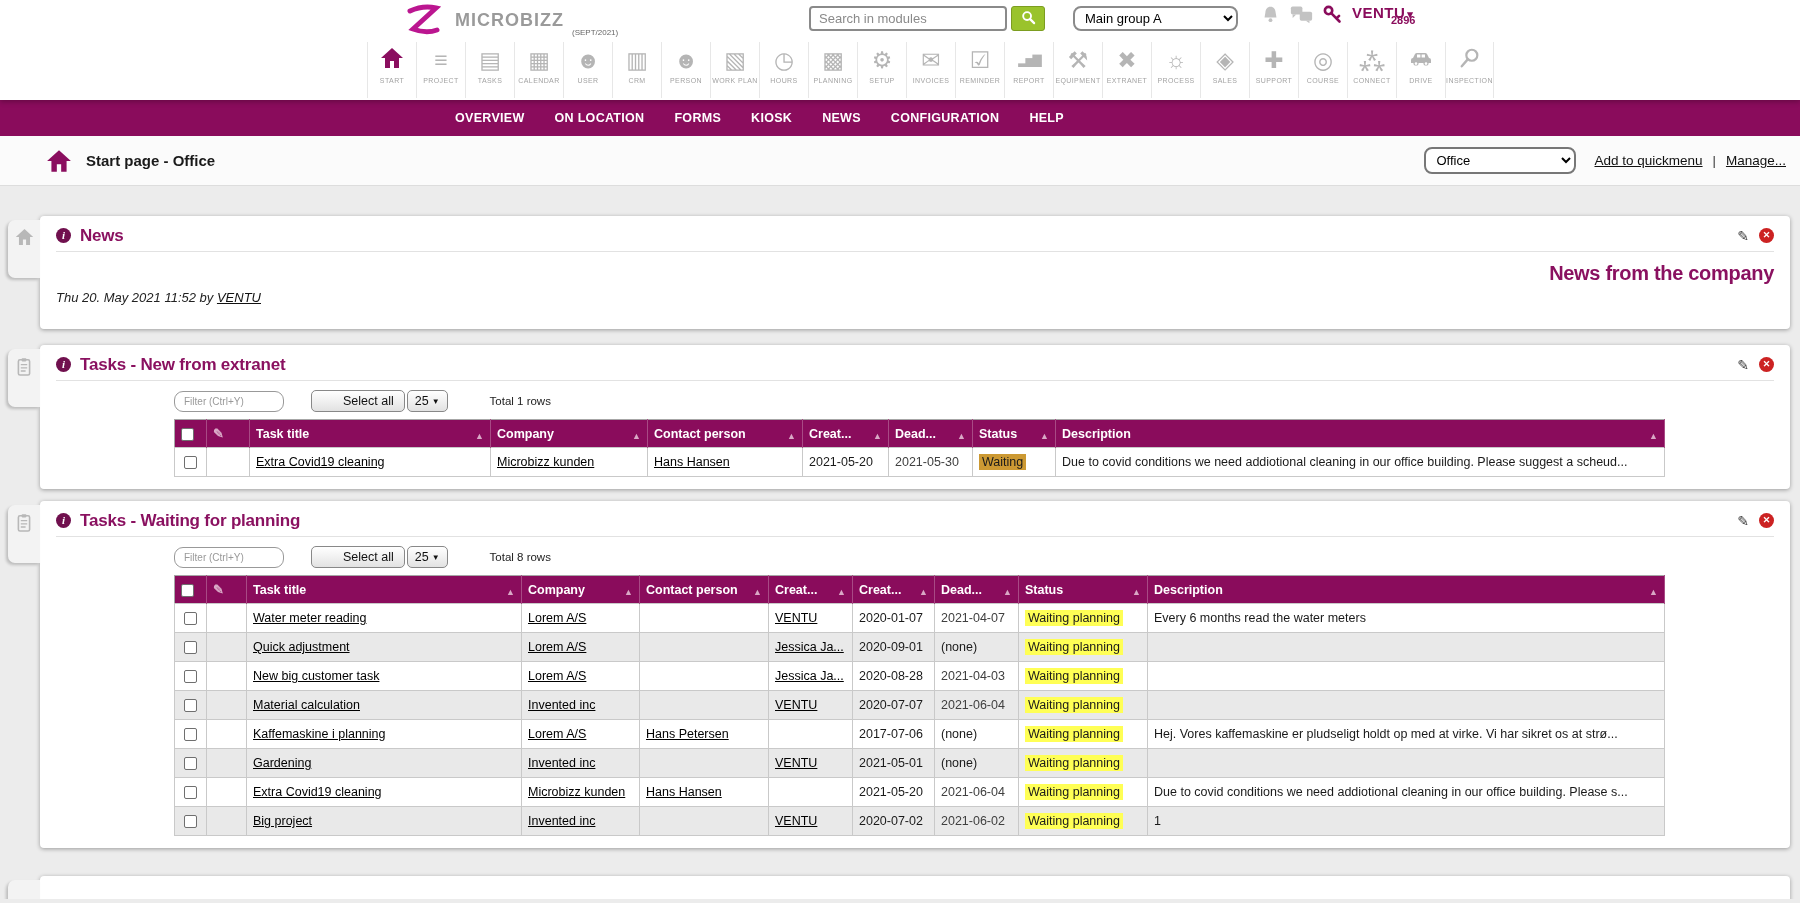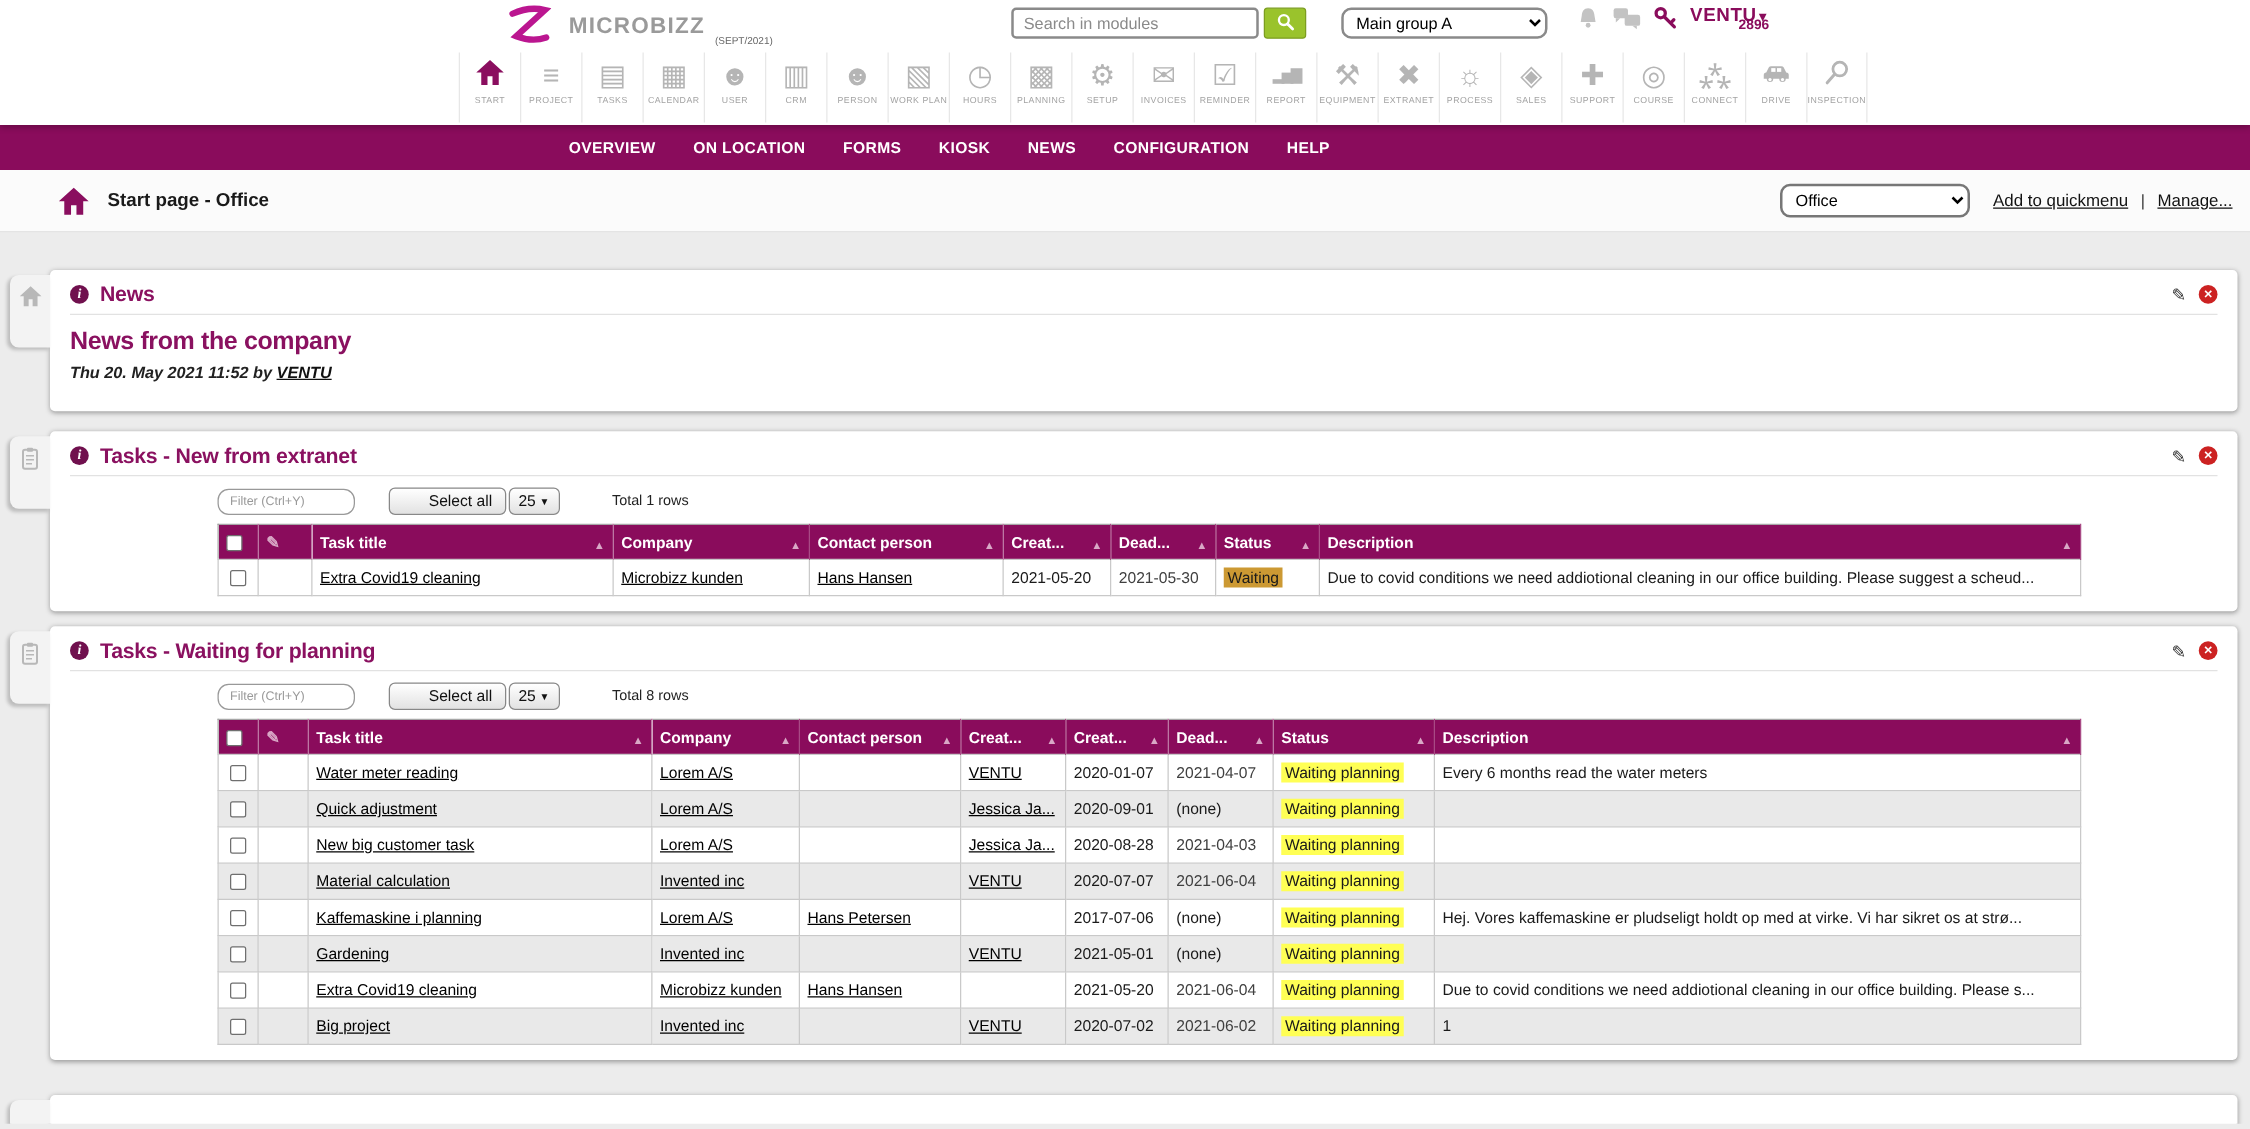--- a/index.html
+++ b/index.html
@@ -63,22 +63,22 @@
   .widget-head { display:flex; align-items:center; height:32px; border-bottom:1px solid #e2e2e2; }
   .info-badge { width:15px; height:15px; border-radius:50%; background:#70104e; color:#fff;
     font:italic bold 11px/15px "Liberation Serif", serif; text-align:center; cursor:pointer; flex:0 0 auto; }
   .widget-title { color:#8a1160; font-weight:bold; font-size:17px; margin-left:9px; letter-spacing:-.2px; }
   .head-actions { margin-left:auto; display:flex; align-items:center; }
   .pencil-btn { font-size:14px; color:#333; cursor:pointer; margin-right:10px; }
   .del-btn { width:15px; height:15px; border-radius:50%; background:#cc2222; color:#fff; font-size:9px;
     line-height:15px; text-align:center; font-weight:bold; cursor:pointer; }
 
   
-  .news-headline { color:#8a1160; font-size:20px; font-weight:bold; margin:10px 0 5px; letter-spacing:-.3px; cursor:pointer; }
-  .news-byline { font-style:italic; font-size:13px; color:#222; margin-bottom:12px;font-weight:bold; }
+  .news-headline { color:#8a1160; font-size:20px; font-weight:bold; margin:10px 0 5px; letter-spacing:-.3px; cursor:pointer;text-align:right; }
+  .news-byline { font-style:italic; font-size:13px; color:#222; margin-bottom:12px; }
   .plain-link { color:#111; text-decoration:underline; cursor:pointer; }
   .news-body { font-size:13px; color:#222; }
 
   
   .toolbar { display:flex; align-items:center; margin:8px 0 6px 118px; height:24px; }
   .filter-input { width:110px; height:21px; border:1px solid #999; border-radius:9px; padding:0 9px;
     font-size:10px; font-family:inherit; color:#333; }
   .filter-input::placeholder { color:#999; }
   .btn { border:1px solid #888; background:linear-gradient(#ffffff,#e2e2e2); font-size:12.5px;
     font-family:inherit; padding:2px 10px; height:22px; cursor:pointer; color:#111; }

